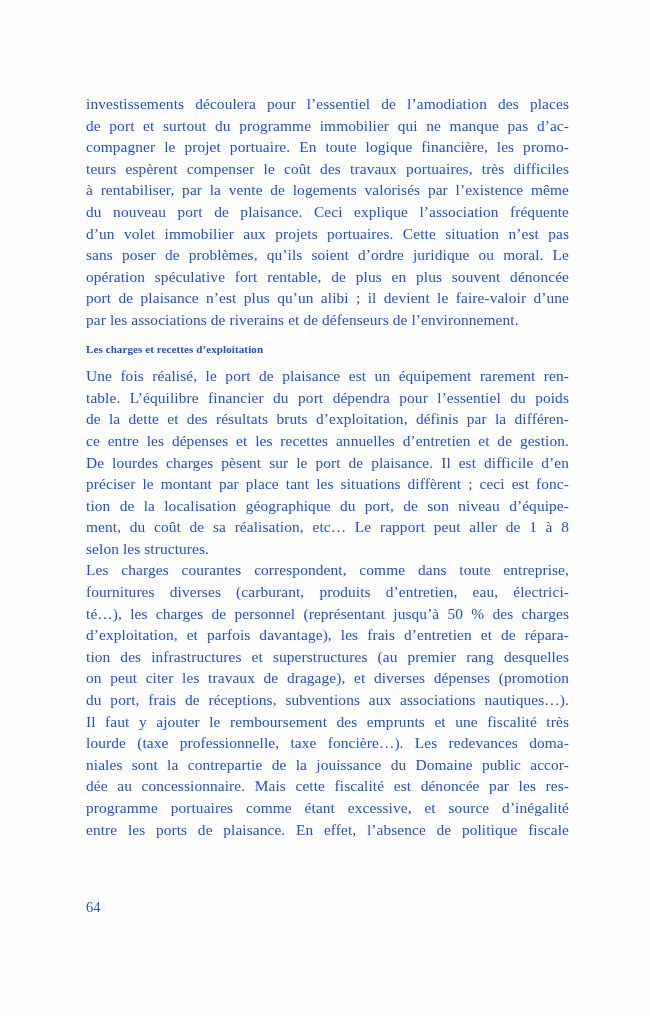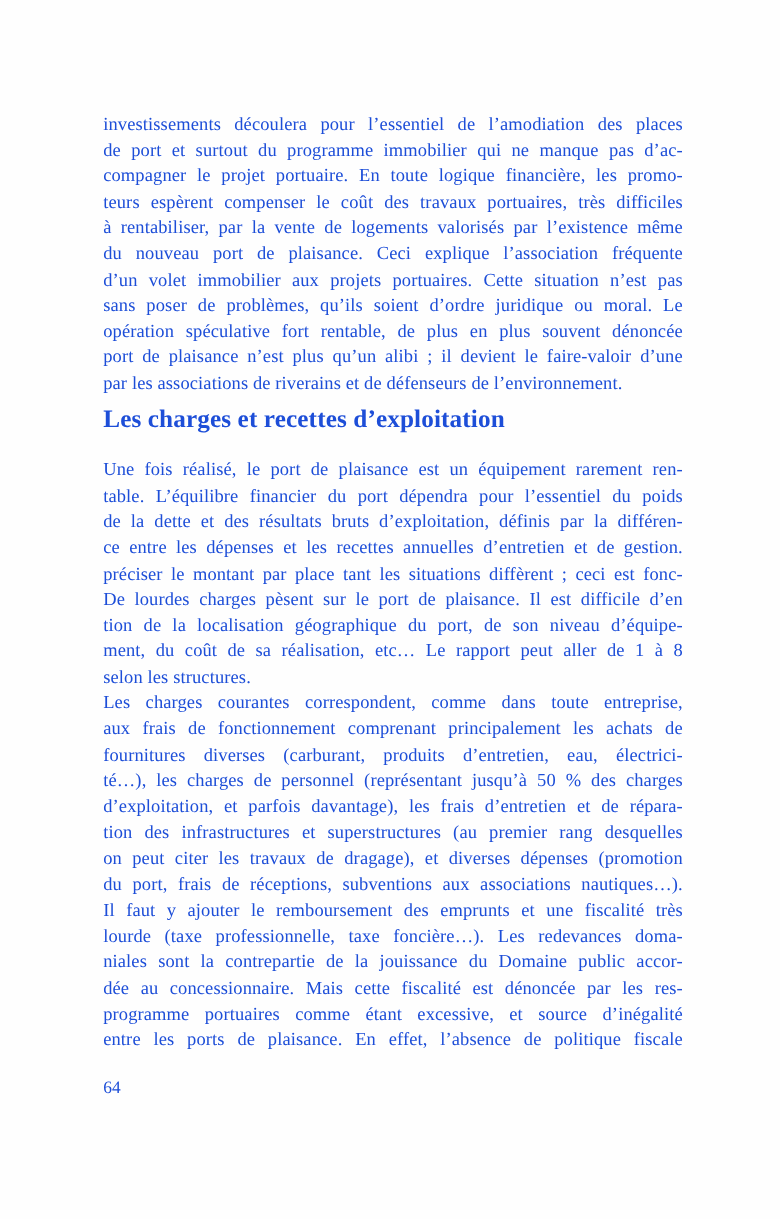--- a/index.html
+++ b/index.html
@@ -32,24 +32,24 @@
     max-height: 21.6px;
     overflow: hidden;
     text-align: justify;
     text-align-last: justify;
     letter-spacing: 0.1px;
   }
   .line.end {
     text-align-last: left;
   }
   .heading {
-    font-size: 21px;
+    font-size: 11px;
     font-weight: bold;
     line-height: 21.6px;
-    margin: 8px 0 21px 0;
+    margin: 8px 0 5px 0;
     letter-spacing: 0.1px;
   }
   .page-number {
     position: absolute;
     left: 86px;
     top: 897px;
     width: 483px;
     text-align: left;
     font-size: 14.5px;
     line-height: 20px;
@@ -75,30 +75,29 @@
       <div class="line end">par les associations de riverains et de défenseurs de l’environnement.</div>
     </div>
 
     <h1 class="heading">Les charges et recettes d’exploitation</h1>
 
     <div class="para">
       <div class="line">Une fois réalisé, le port de plaisance est un équipement rarement ren-</div>
       <div class="line">table. L’équilibre financier du port dépendra pour l’essentiel du poids</div>
       <div class="line">de la dette et des résultats bruts d’exploitation, définis par la différen-</div>
       <div class="line">ce entre les dépenses et les recettes annuelles d’entretien et de gestion.</div>
+      <div class="line">De lourdes charges pèsent sur le port de plaisance. Il est difficile d’en</div>
       <div class="line">préciser le montant par place tant les situations diffèrent ; ceci est fonc-</div>
-      <div class="line">De lourdes charges pèsent sur le port de plaisance. Il est difficile d’en</div>
       <div class="line">tion de la localisation géographique du port, de son niveau d’équipe-</div>
       <div class="line">ment, du coût de sa réalisation, etc… Le rapport peut aller de 1 à 8</div>
       <div class="line end">selon les structures.</div>
     </div>
 
     <div class="para">
       <div class="line">Les charges courantes correspondent, comme dans toute entreprise,</div>
-      <div class="line">aux frais de fonctionnement comprenant principalement les achats de</div>
       <div class="line">fournitures diverses (carburant, produits d’entretien, eau, électrici-</div>
       <div class="line">té…), les charges de personnel (représentant jusqu’à 50 % des charges</div>
       <div class="line">d’exploitation, et parfois davantage), les frais d’entretien et de répara-</div>
       <div class="line">tion des infrastructures et superstructures (au premier rang desquelles</div>
       <div class="line">on peut citer les travaux de dragage), et diverses dépenses (promotion</div>
       <div class="line">du port, frais de réceptions, subventions aux associations nautiques…).</div>
       <div class="line">Il faut y ajouter le remboursement des emprunts et une fiscalité très</div>
       <div class="line">lourde (taxe professionnelle, taxe foncière…). Les redevances doma-</div>
       <div class="line">niales sont la contrepartie de la jouissance du Domaine public accor-</div>
       <div class="line">dée au concessionnaire. Mais cette fiscalité est dénoncée par les res-</div>

